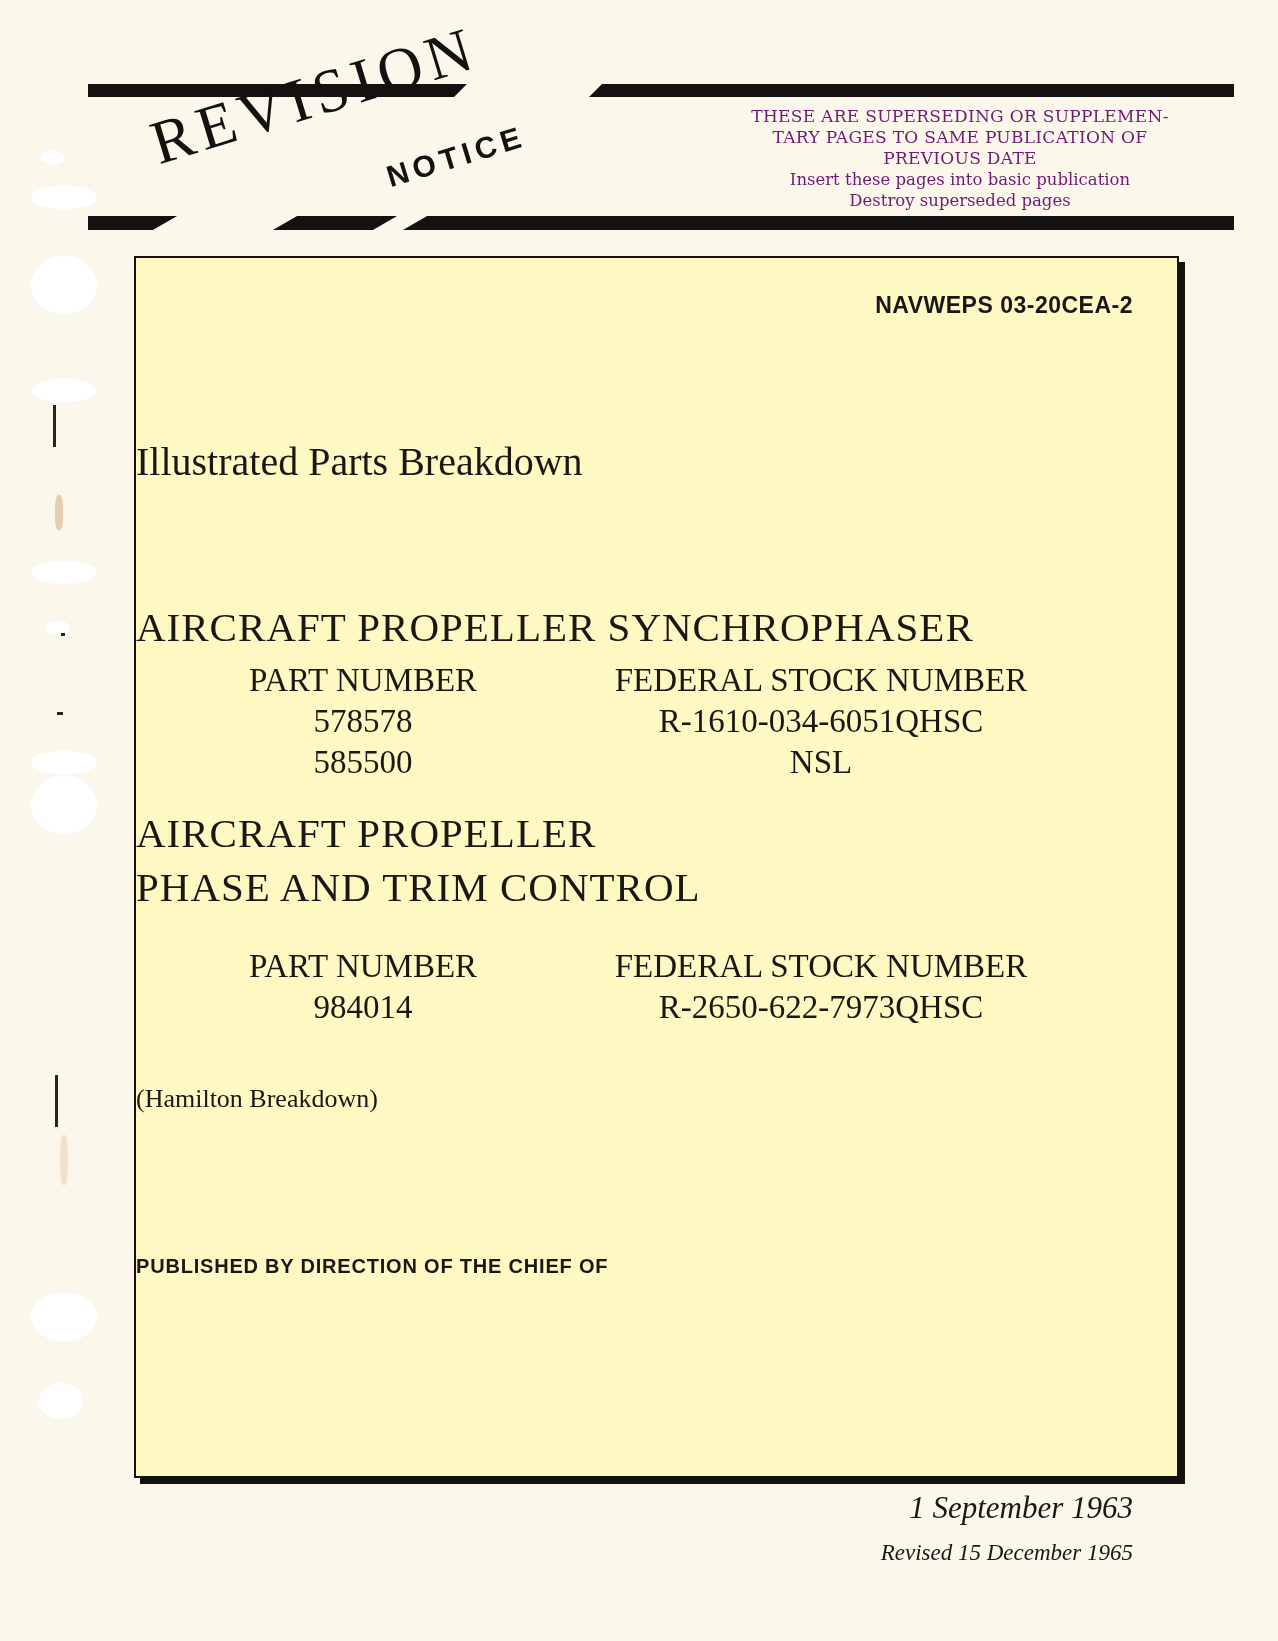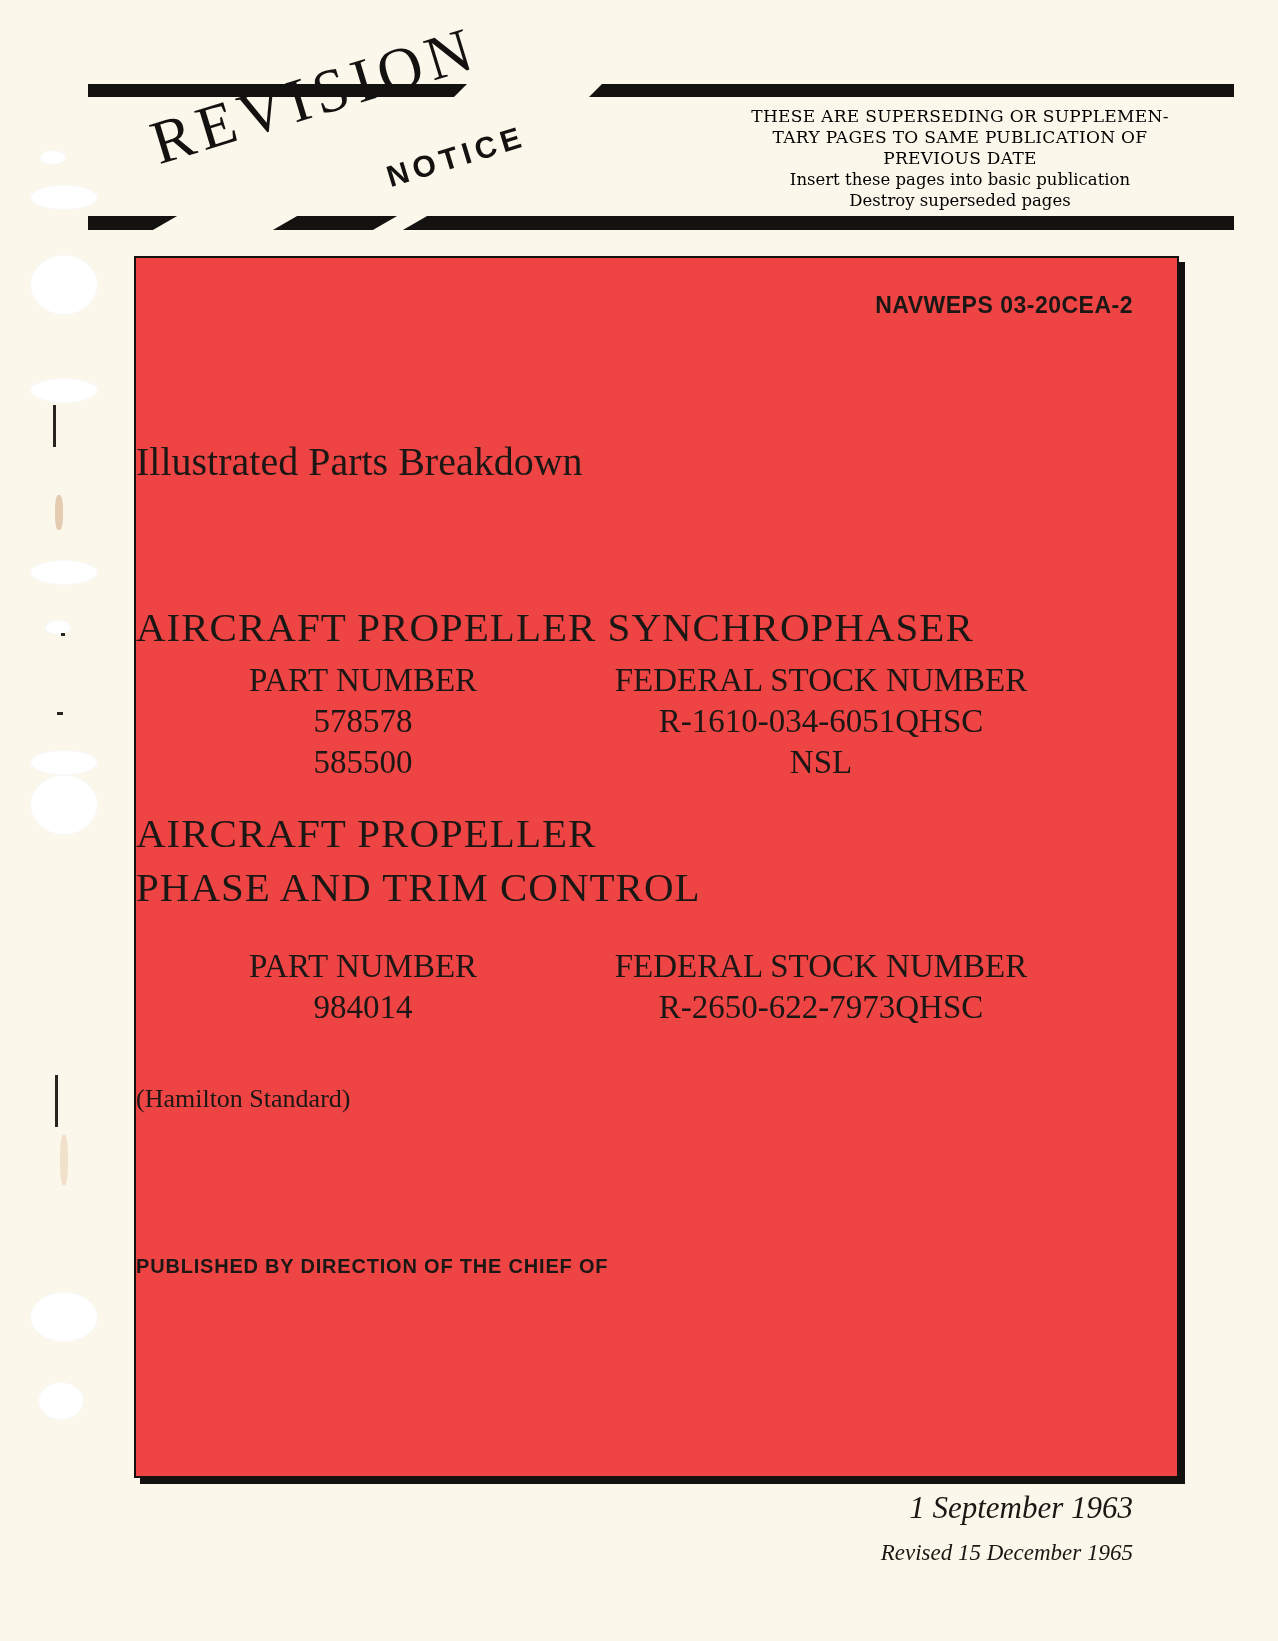--- a/index.html
+++ b/index.html
@@ -39,32 +39,32 @@
     position: absolute; left: 392px; top: 162px;
     font-family: "Liberation Sans", sans-serif; font-weight: bold;
     font-size: 30px; letter-spacing: 5px;
     transform: rotate(-17deg); transform-origin: left bottom;
     color: #141210; white-space: nowrap; line-height: 1;
   }
   .supersede {
     position: absolute; left: 700px; top: 106px; width: 520px;
     text-align: center;
     font-family: "DejaVu Serif", serif;
-    line-height: 21px; color: #000000;
+    line-height: 21px; color: #701a75;
   }
   .supersede .caps { font-size: 17px; letter-spacing: 0.3px; }
   .supersede .lower { font-size: 16.5px; }
 
   
   .frame {
     position: absolute; left: 134px; top: 256px;
     width: 1041px; height: 1218px;
     border: 2px solid #141210;
     box-shadow: 6px 6px 0 #141210;
-    background: #ef4444;
+    background: #fef9c3;
   }
   .navweps {
     position: absolute; right: 44px; top: 34px;
     font-family: "Liberation Sans", sans-serif; font-weight: bold;
     font-size: 23px; letter-spacing: 0.5px;
   }
   .centered { position: absolute; left: 0; width: 100%; }
   .ipb { top: 180px; font-size: 40px; }
   .title1 { top: 345px; font-size: 41px; letter-spacing: 1px; }
   .title2 { top: 585px; font-size: 41px; letter-spacing: 1px; line-height: 54px; }
@@ -149,21 +149,21 @@
 
   <div class="col col-pn" style="top:688px;">
     <div>PART NUMBER</div>
     <div>984014</div>
   </div>
   <div class="col col-fsn" style="top:688px;">
     <div>FEDERAL STOCK NUMBER</div>
     <div>R-2650-622-7973QHSC</div>
   </div>
 
-  <div class="centered mfr" style="top:826px;">(Hamilton Standard)</div>
+  <div class="centered mfr" style="top:826px;">(Hamilton Breakdown)</div>
 
   <div class="centered published" style="top:996px;">
     <div>PUBLISHED BY DIRECTION OF THE CHIEF OF</div>
   </div>
 </div>
 
 <div class="date1">1 September 1963</div>
 <div class="date2">Revised 15 December 1965</div>
 
 </body></html>

